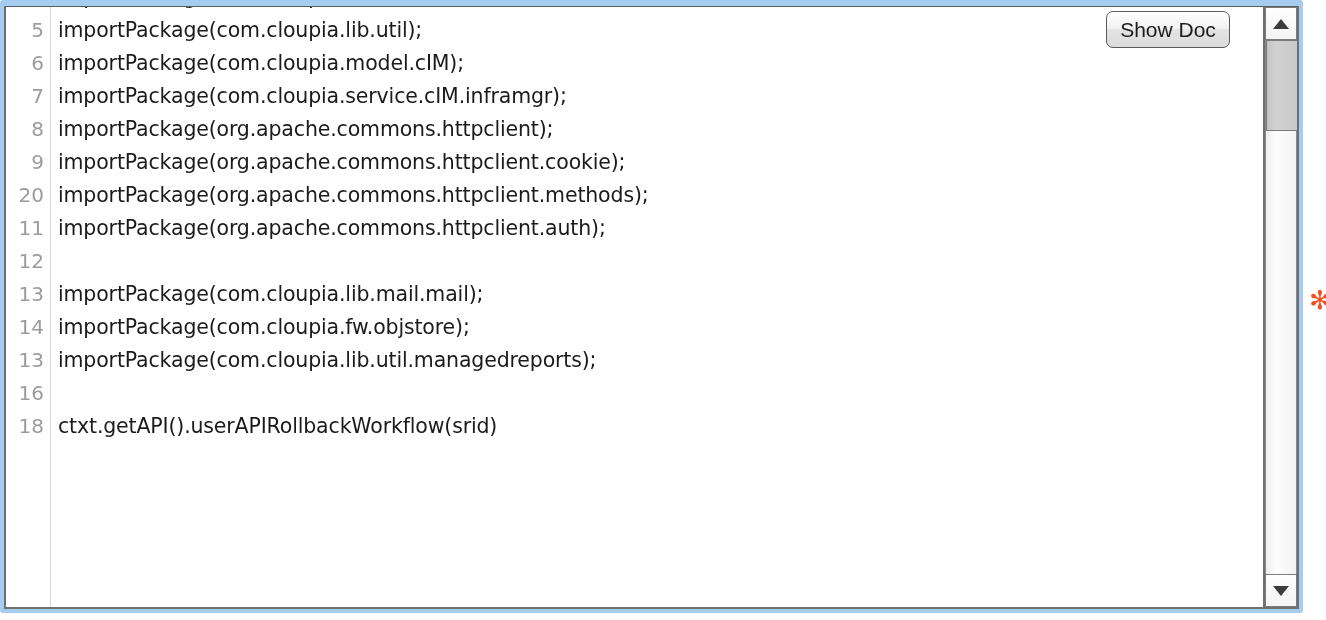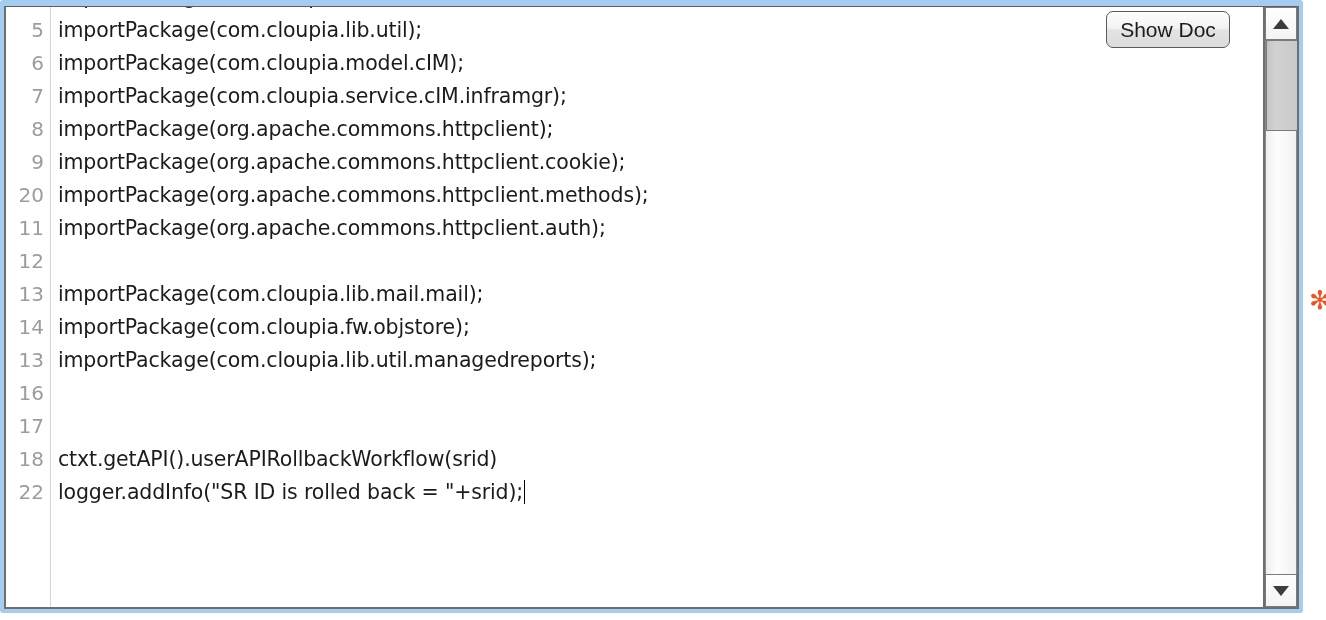--- a/index.html
+++ b/index.html
@@ -232,23 +232,21 @@
           <div class="code-line"><span class="ln">7</span><span class="src">importPackage(com.cloupia.service.cIM.inframgr);</span></div>
           <div class="code-line"><span class="ln">8</span><span class="src">importPackage(org.apache.commons.httpclient);</span></div>
           <div class="code-line"><span class="ln">9</span><span class="src">importPackage(org.apache.commons.httpclient.cookie);</span></div>
           <div class="code-line"><span class="ln">20</span><span class="src">importPackage(org.apache.commons.httpclient.methods);</span></div>
           <div class="code-line"><span class="ln">11</span><span class="src">importPackage(org.apache.commons.httpclient.auth);</span></div>
           <div class="code-line"><span class="ln">12</span></div>
           <div class="code-line"><span class="ln">13</span><span class="src">importPackage(com.cloupia.lib.mail.mail);</span></div>
           <div class="code-line"><span class="ln">14</span><span class="src">importPackage(com.cloupia.fw.objstore);</span></div>
           <div class="code-line"><span class="ln">13</span><span class="src">importPackage(com.cloupia.lib.util.managedreports);</span></div>
           <div class="code-line"><span class="ln">16</span><span class="src"></span></div>
-          <div class="code-line"><span class="ln">17</span><span class="src"></span></div>
           <div class="code-line"><span class="ln">18</span><span class="src">ctxt.getAPI().userAPIRollbackWorkflow(srid)</span></div>
-          <div class="code-line"><span class="ln">22</span><span class="src">logger.addInfo("SR ID is rolled back = "+srid);<span class="caret"></span></span></div>
         </div>
     </div>
 
     <div class="vscrollbar">
       <div class="sb-btn up">
         <span class="sb-arrow up"></span>
       </div>
       <div class="sb-track">
         <div class="sb-thumb"></div>
       </div>

